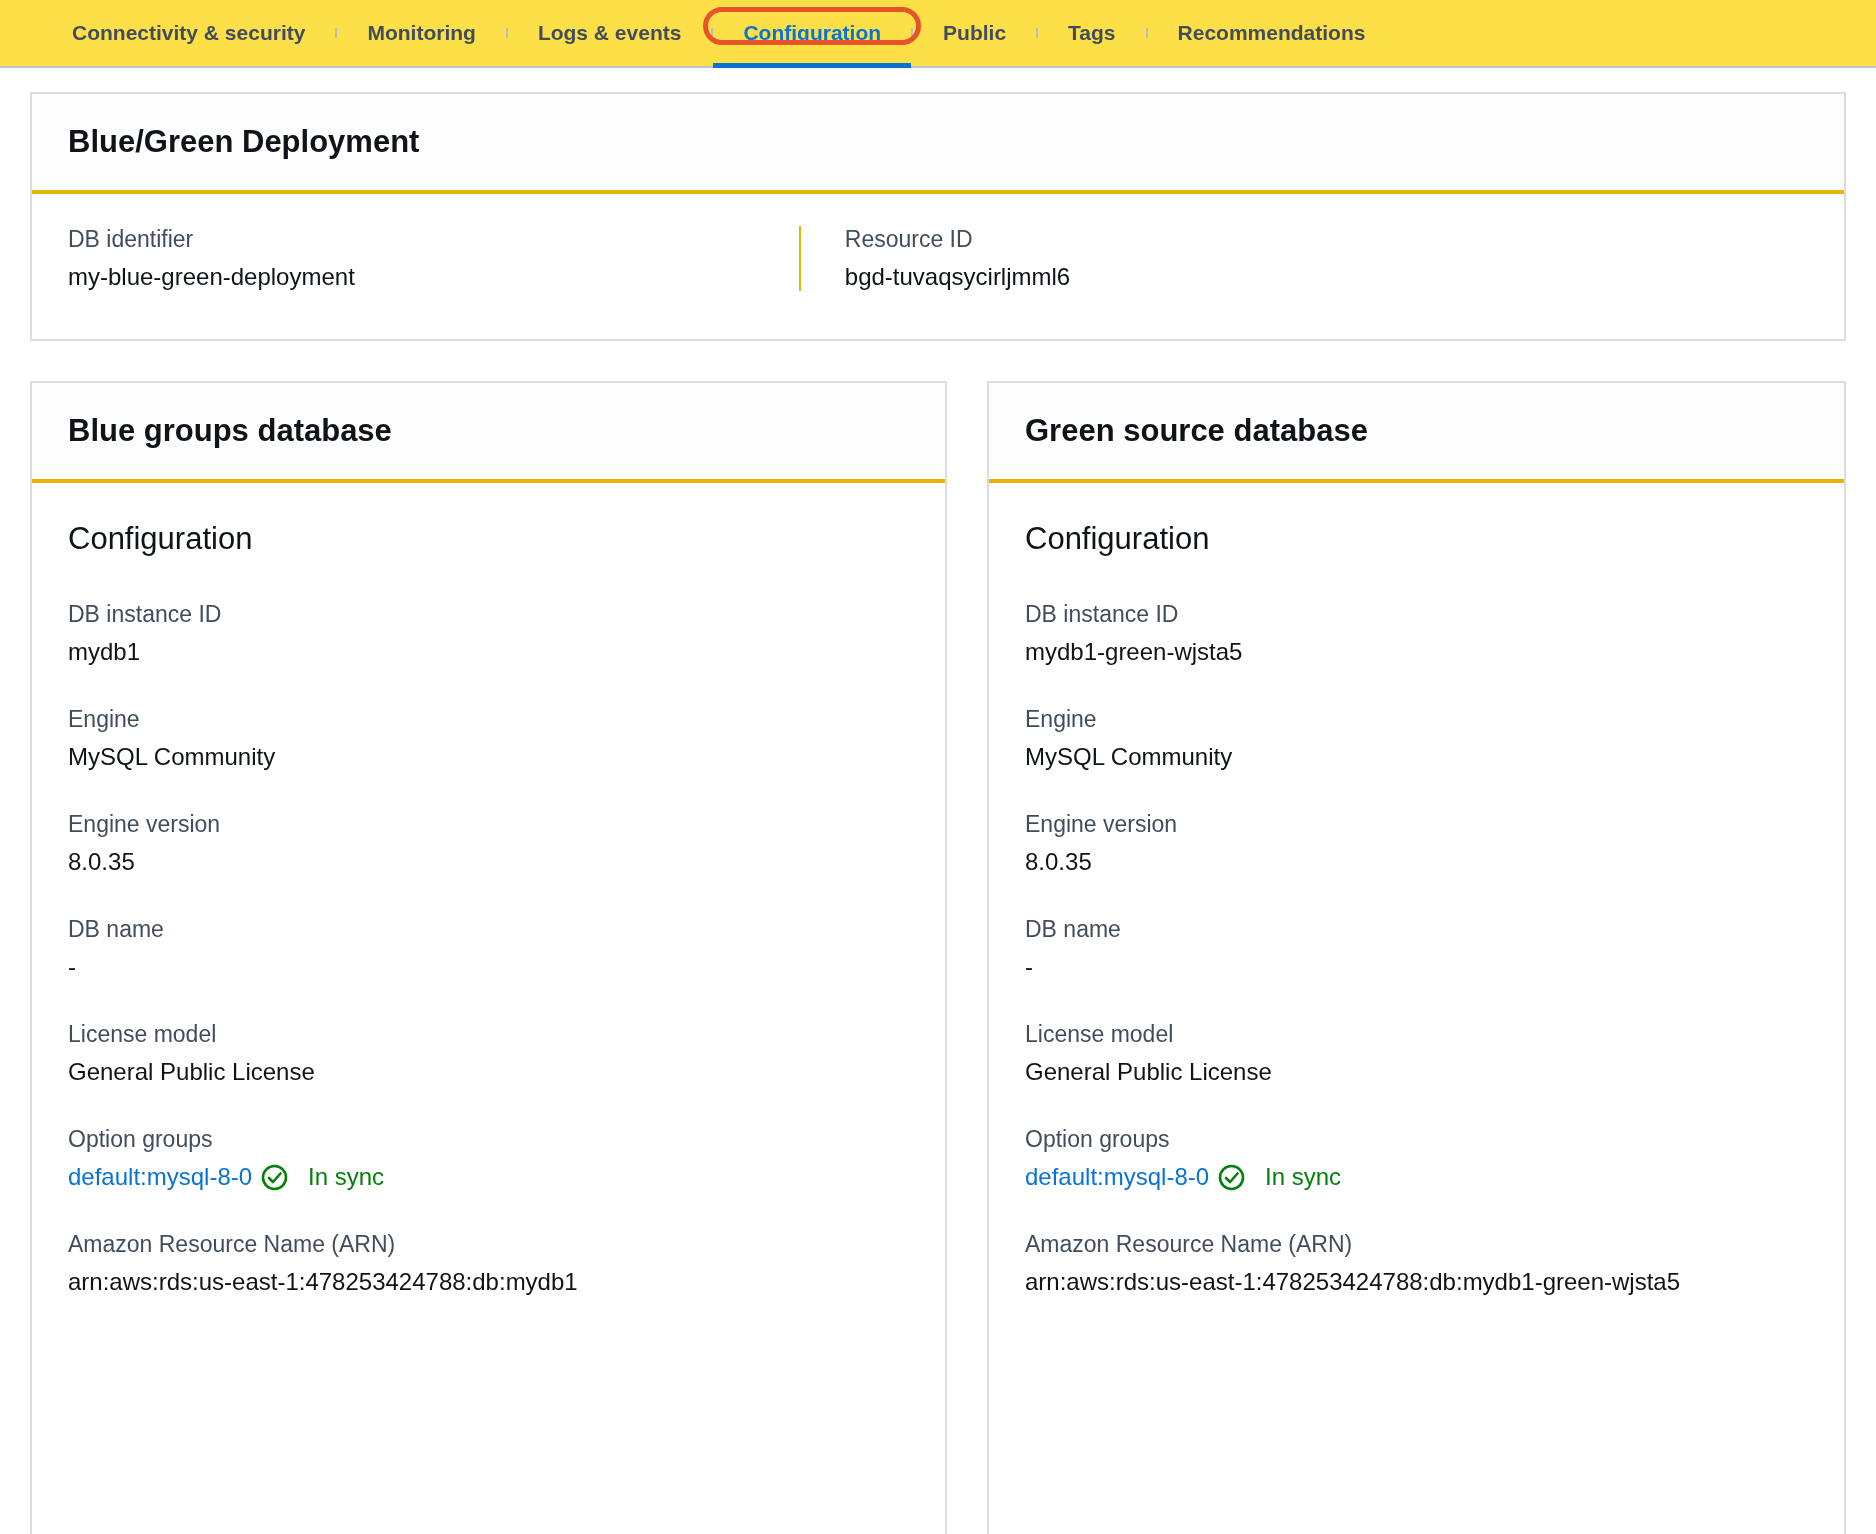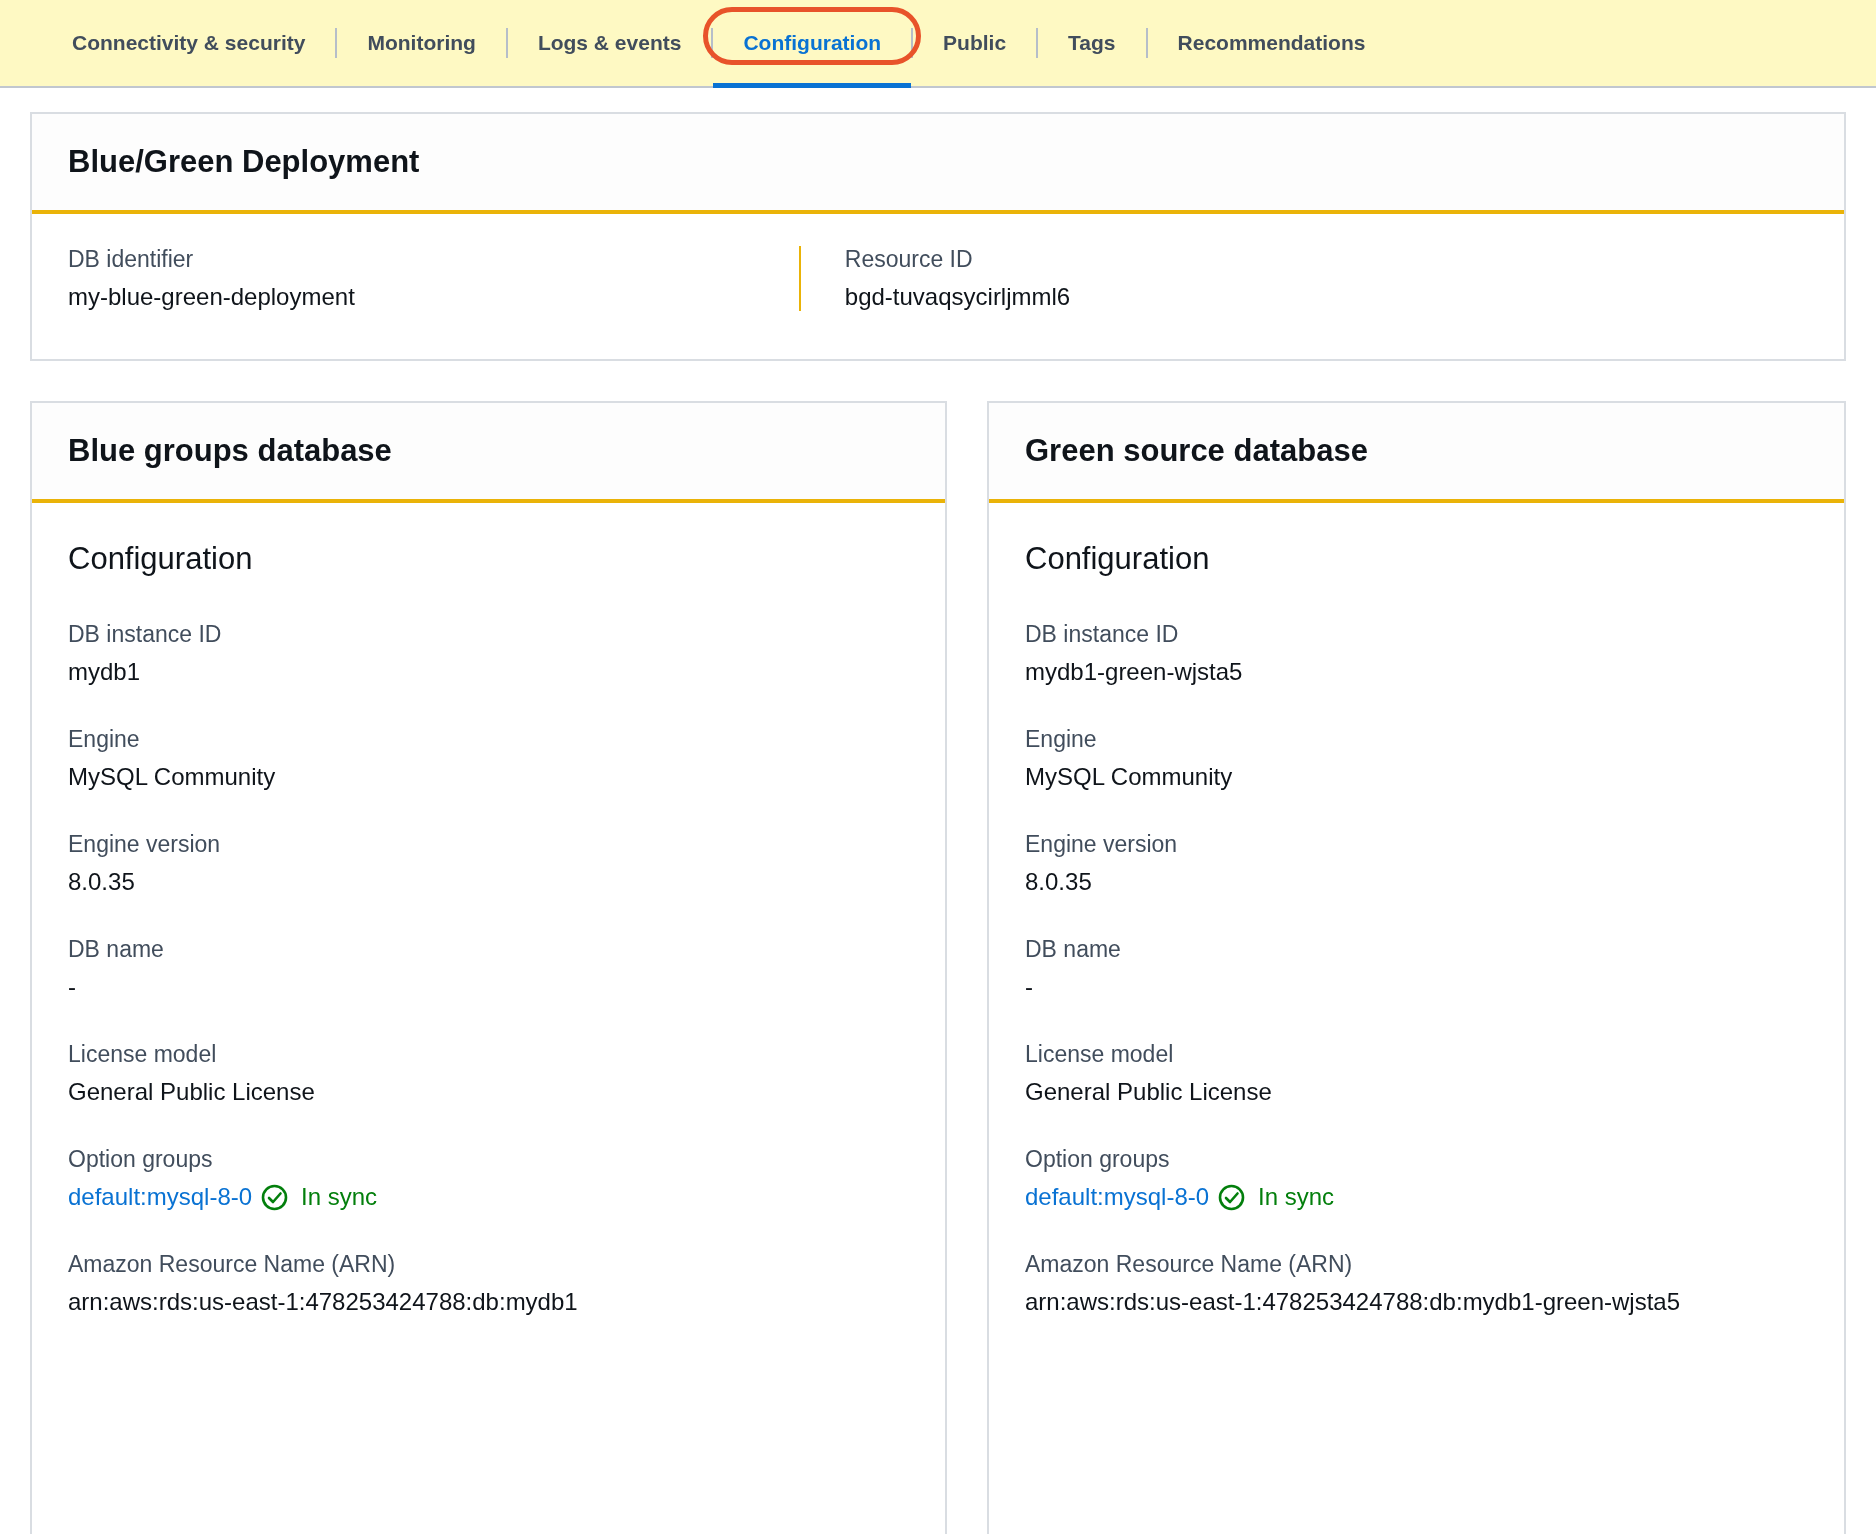--- a/index.html
+++ b/index.html
@@ -6,23 +6,23 @@
   html, body {
     width:1876px; height:1534px; overflow:hidden;
     background:#ffffff;
     font-family:"Liberation Sans","DejaVu Sans",sans-serif;
     color:#16191f;
   }
 
   
   .tabs {
     display:flex; align-items:stretch;
-    height:88px; padding-left:42px;
+    height:68px; padding-left:42px;
     border-bottom:2px solid #c1c7cf;
-    background:#fef9c3;
+    background:#fde047;
     position:relative;
   }
   .tab {
     display:flex; align-items:center;
     padding:0 30px;
     font-size:21px; font-weight:700;
     color:#414d5c;
     white-space:nowrap;
     position:relative;
     cursor:pointer;
@@ -73,21 +73,21 @@
   .source-card.blue { flex:0 0 917px; }
   .source-card.green { flex:1; }
   .source-body { padding:38px 36px; flex:1; }
   .section-title {
     font-size:31px; font-weight:400; color:#0f141a;
     margin-bottom:44px;
   }
 
   .opt-row { display:flex; align-items:center; gap:9px; font-size:24px; }
   .opt-link { color:#0972d3; text-decoration:none; cursor:pointer; }
-  .sync-status { display:flex; align-items:center; gap:13px; color:#037f0c; font-size:24px; }
+  .sync-status { display:flex; align-items:center; gap:20px; color:#037f0c; font-size:24px; }
   .check-icon { width:27px; height:27px; display:block; }
 </style>
 </head>
 <body>
 
 <div class="page">
 
   <nav class="tabs">
     <div class="tab">Connectivity &amp; security</div>
     <div class="tab-sep"></div>

